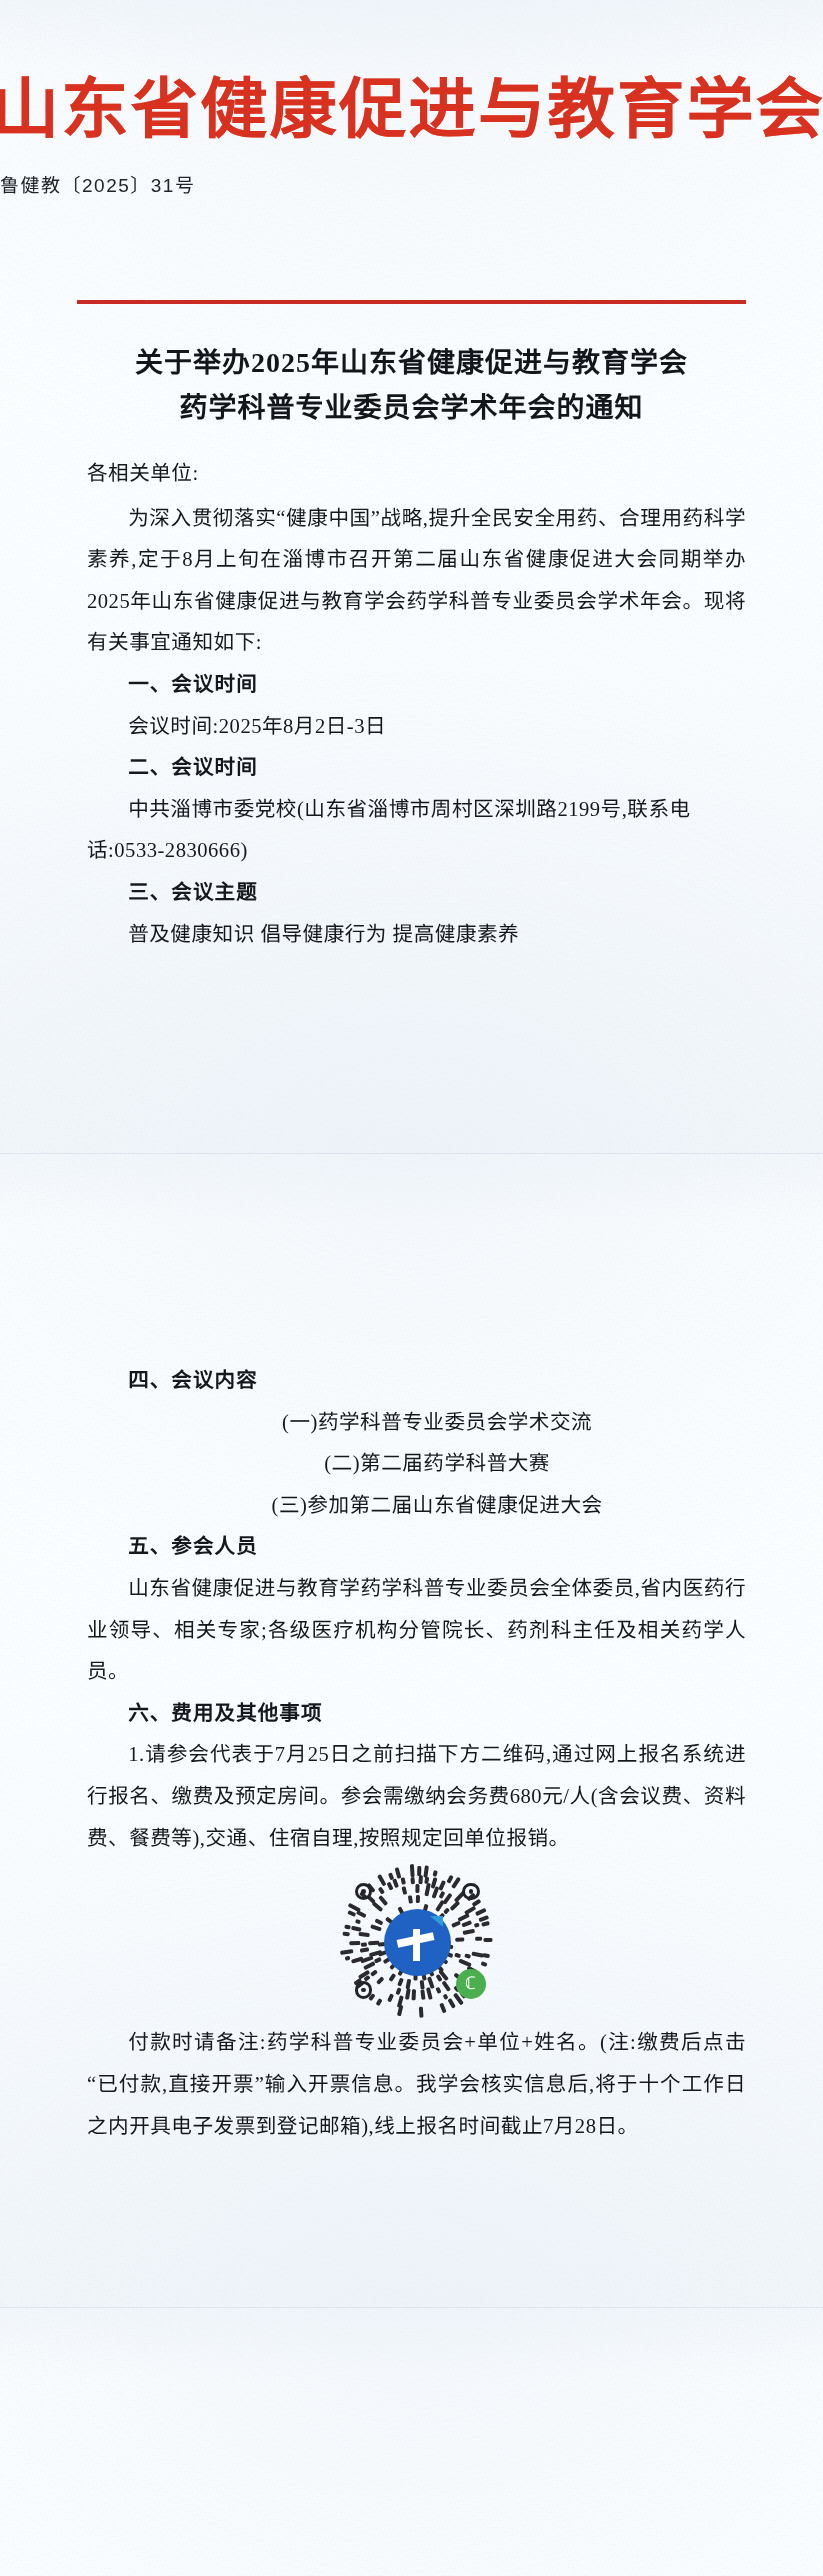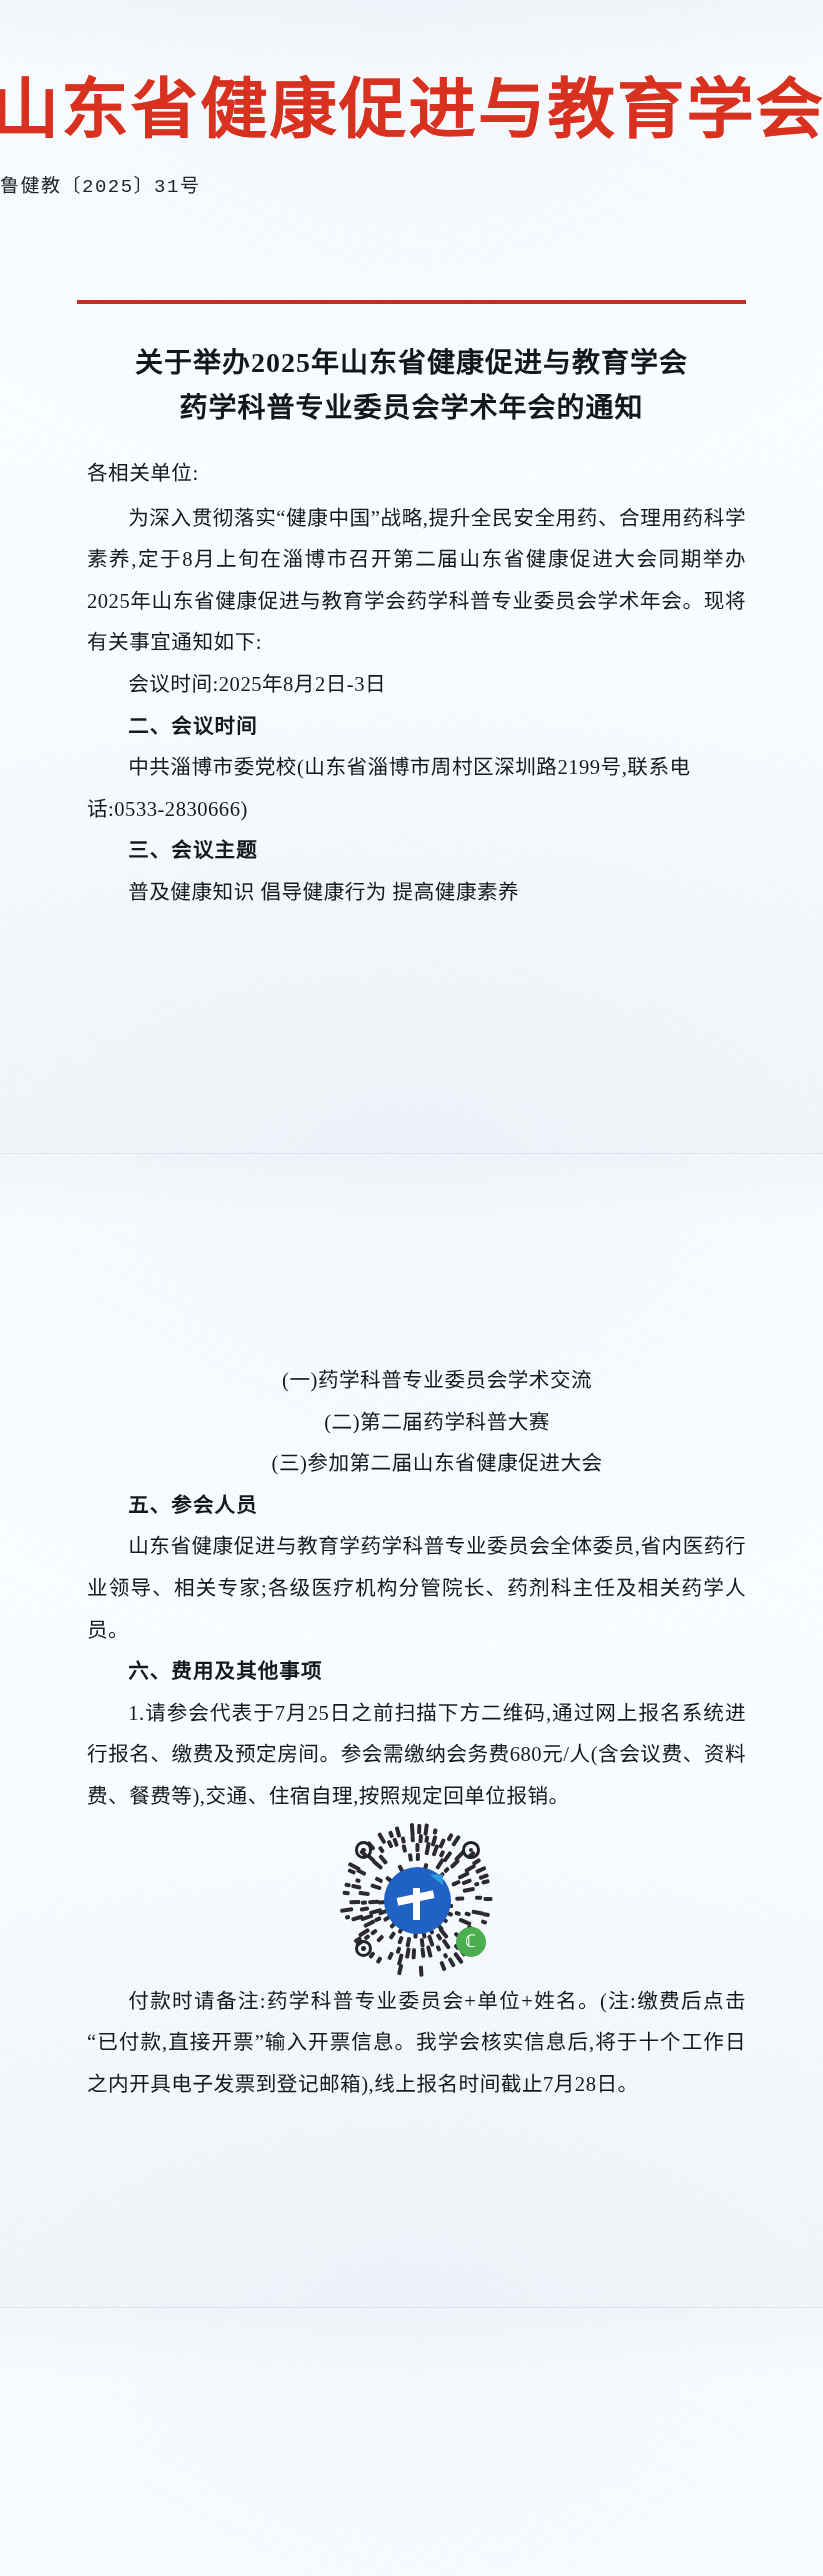--- a/index.html
+++ b/index.html
@@ -63,21 +63,21 @@
     letter-spacing:2.1px;
     white-space:nowrap;
     text-shadow:0 0 0.5px rgba(217,49,31,.6);
     transform:scaleX(1.02);
   }
   .doc-number{
     margin-top:21.6px;
     font-size:19px;
     color:#20242b;
     letter-spacing:1.5px;
-    font-family:Liberation Mono, monospace;
+    font-family:Liberation Sans, sans-serif;
   }
   .red-rule{
     position:absolute;
     left:77px;right:77px;
     top:300px;
     height:4.1px;
     background:#c82a24;
     border-radius:0.5px;
   }
 
@@ -207,32 +207,34 @@
     <div class="red-rule"></div>
 
     <div class="doc-title">
       <div>关于举办2025年山东省健康促进与教育学会</div>
       <div>药学科普专业委员会学术年会的通知</div>
     </div>
 
     <div class="body-area p1-body">
       <p class="salutation">各相关单位:</p>
       <p class="para">为深入贯彻落实“健康中国”战略,提升全民安全用药、合理用药科学素养,定于8月上旬在淄博市召开第二届山东省健康促进大会同期举办2025年山东省健康促进与教育学会药学科普专业委员会学术年会。现将有关事宜通知如下:</p>
+      <p class="sec-head">一、会议时间</p>
       <p class="indent1">会议时间:2025年8月2日-3日</p>
       <p class="sec-head">二、会议时间</p>
       <p class="indent1">中共淄博市委党校(山东省淄博市周村区深圳路2199号,联系电话:0533-2830666)</p>
       <p class="sec-head">三、会议主题</p>
       <p class="indent1">普及健康知识 倡导健康行为 提高健康素养</p>
     </div>
   </section>
 
   <section class="page page-2">
     <div class="paper-grain"></div>
 
     <div class="body-area p2-body">
+      <p class="sec-head">四、会议内容</p>
       <p class="sub-item">(一)药学科普专业委员会学术交流</p>
       <p class="sub-item">(二)第二届药学科普大赛</p>
       <p class="sub-item">(三)参加第二届山东省健康促进大会</p>
 
       <p class="sec-head">五、参会人员</p>
       <p class="para">山东省健康促进与教育学药学科普专业委员会全体委员,省内医药行业领导、相关专家;各级医疗机构分管院长、药剂科主任及相关药学人员。</p>
 
       <p class="sec-head">六、费用及其他事项</p>
       <p class="para">1.请参会代表于7月25日之前扫描下方二维码,通过网上报名系统进行报名、缴费及预定房间。参会需缴纳会务费680元/人(含会议费、资料费、餐费等),交通、住宿自理,按照规定回单位报销。</p>
 

